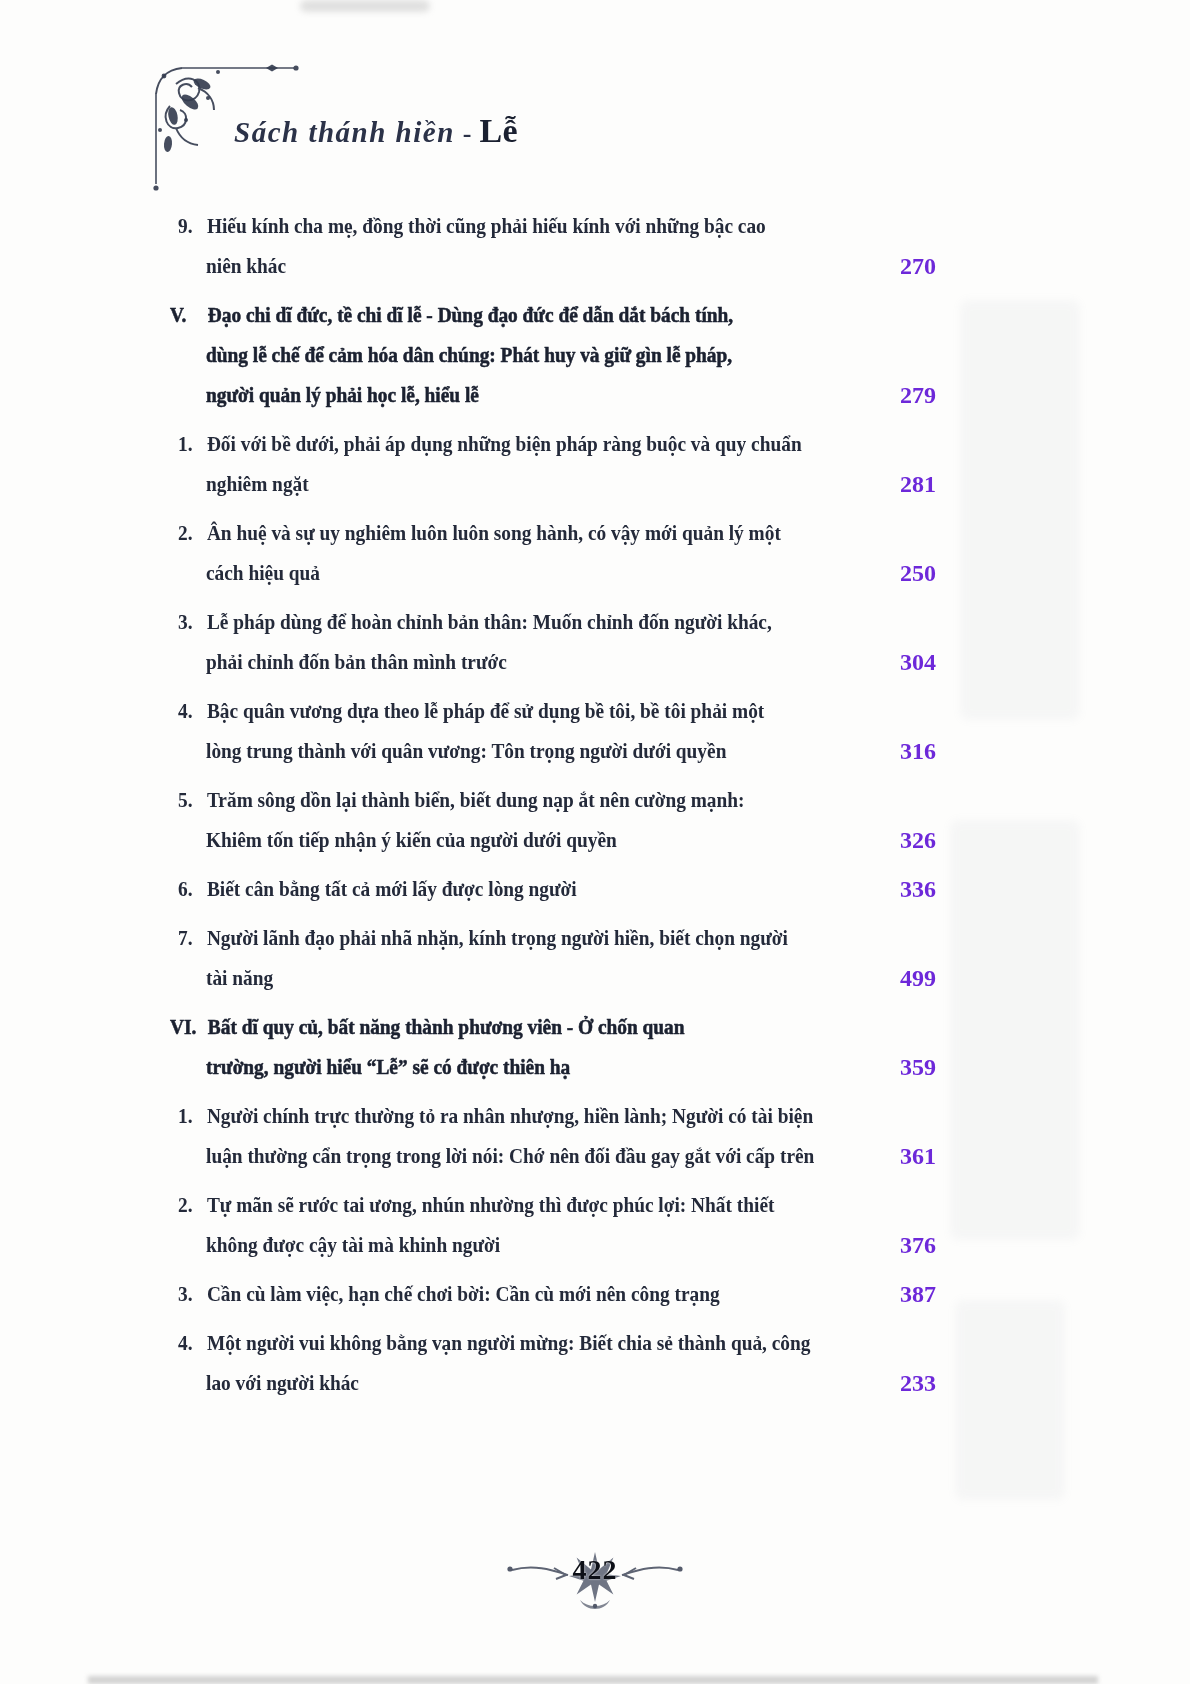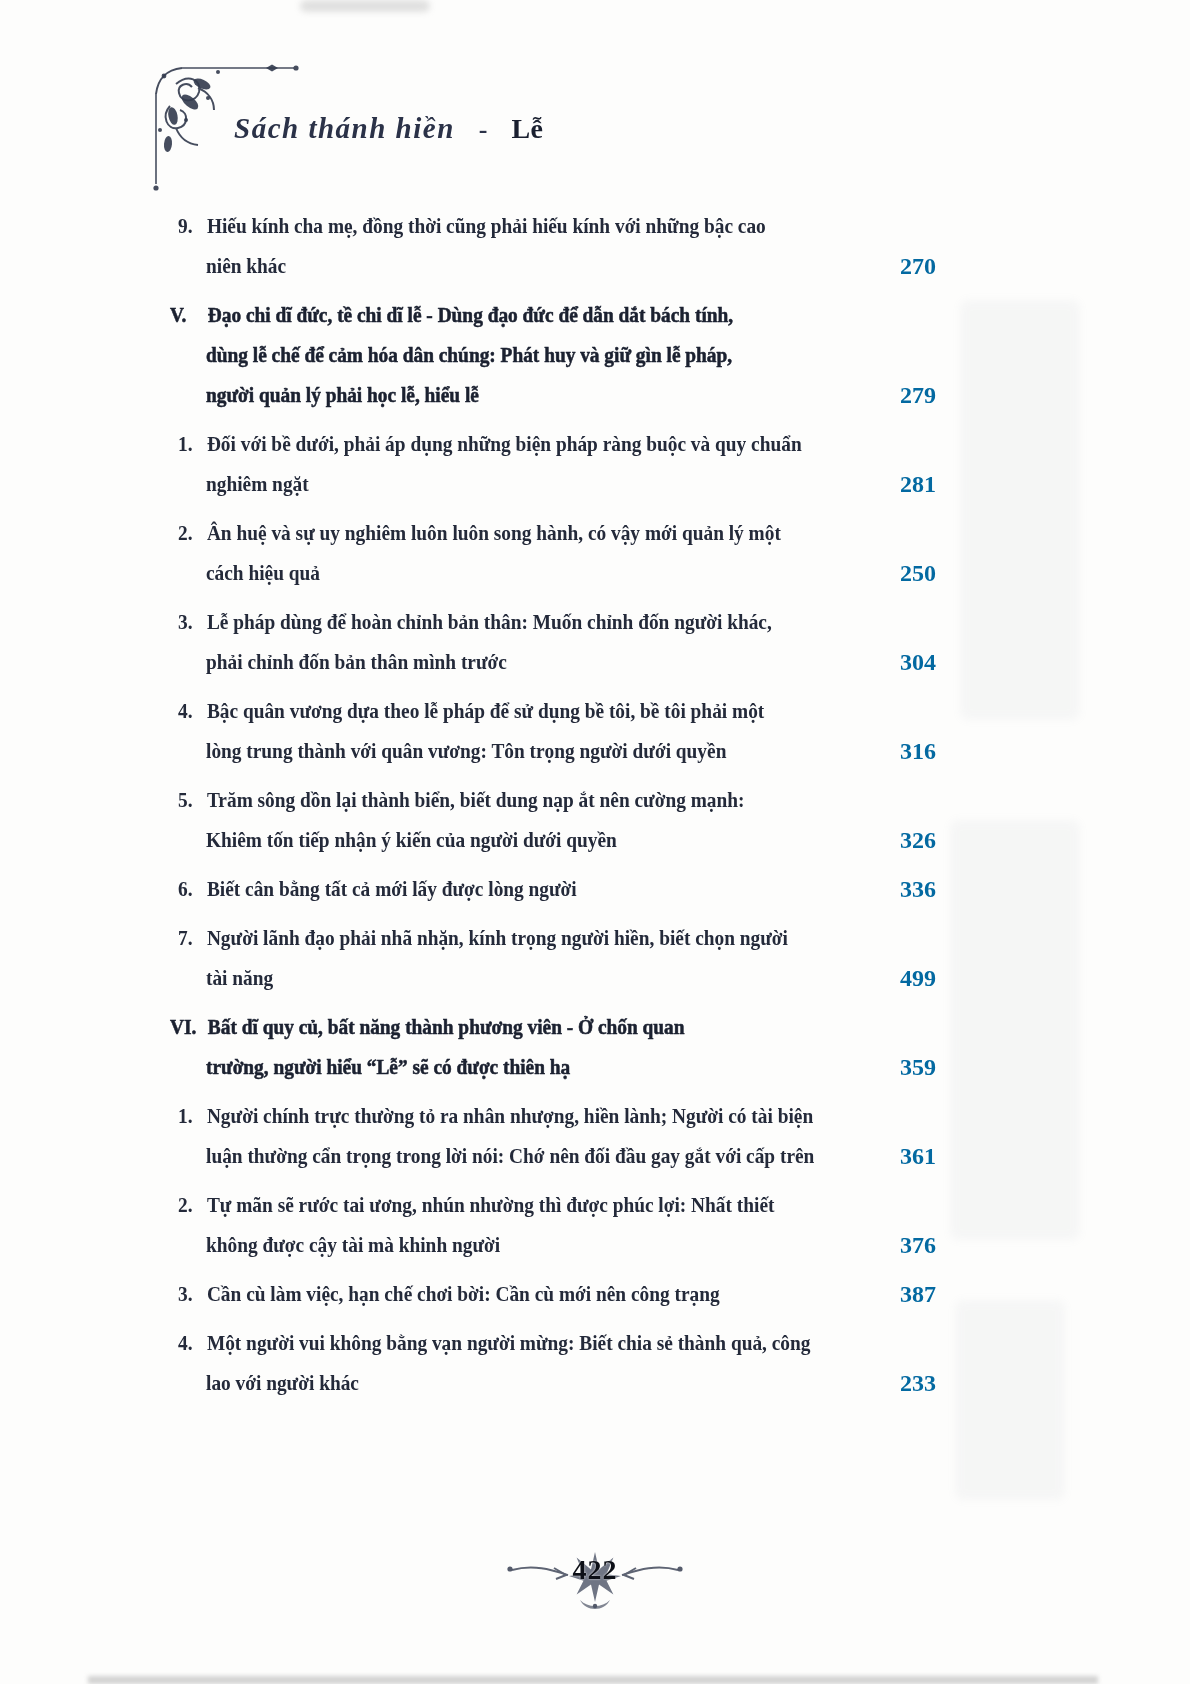--- a/index.html
+++ b/index.html
@@ -24,49 +24,49 @@
   }
   .ghost { position:absolute; background:#9aa0ab; opacity:.07; filter:blur(4px); border-radius:8px; }
   .g1 { left:960px; top:300px;  width:120px; height:420px; }
   .g2 { left:950px; top:820px;  width:130px; height:420px; }
   .g3 { left:955px; top:1300px; width:110px; height:200px; }
 
   
   .corner-ornament { position:absolute; left:146px; top:58px; }
   .book-header {
     position:absolute; left:234px; top:112px;
-    display:flex; align-items:baseline; gap:24px;
+    display:flex; align-items:baseline; gap:8px;
     color:#2b3248;
   }
   .script-title {
     font-style:italic; font-weight:bold; font-size:29px; letter-spacing:1.5px;
   }
   .title-sep { font-weight:bold; font-size:26px; }
   .volume-title {
-    font-style:normal; font-weight:bold; font-size:28px; letter-spacing:.5px; color:#1a2030;
+    font-style:normal; font-weight:bold; font-size:34px; letter-spacing:.5px; color:#1a2030;
   }
 
   
   .toc { position:absolute; left:170px; top:206px; width:766px; }
   .entry { position:relative; margin-bottom:9px; }
   .entry-text {
     transform:scaleX(0.9); transform-origin:0 0;
     font-weight:bold; font-size:21.5px; line-height:40px;
     color:#242a3a;
   }
   .line { white-space:nowrap; }
   .line.cont { margin-left:40px; }
   .num { display:inline-block; width:32px; margin-left:9px; }
   .entry.section .num { width:42px; margin-left:0; }
   .entry.section .entry-text { -webkit-text-stroke:0.55px #1b2130; color:#1b2130; }
   .entry-page {
     position:absolute; right:0; bottom:5px;
     min-width:56px; text-align:right;
     font-weight:bold; font-size:24px; line-height:30px;
-    color:#0369a1; background:#fdfdfc; padding-left:8px;
+    color:#6d28d9; background:#fdfdfc; padding-left:8px;
   }
 
   
   .footer { position:absolute; left:50%; top:1544px; transform:translateX(-50%); width:190px; height:78px; }
   .footer svg { position:absolute; left:0; top:0; }
   .footer-page {
     position:absolute; left:50%; top:10px; transform:translateX(-50%);
     font-weight:bold; font-size:28px; letter-spacing:1px; color:#0d1017;
     text-shadow:0 0 2px #fdfdfc;
   }

